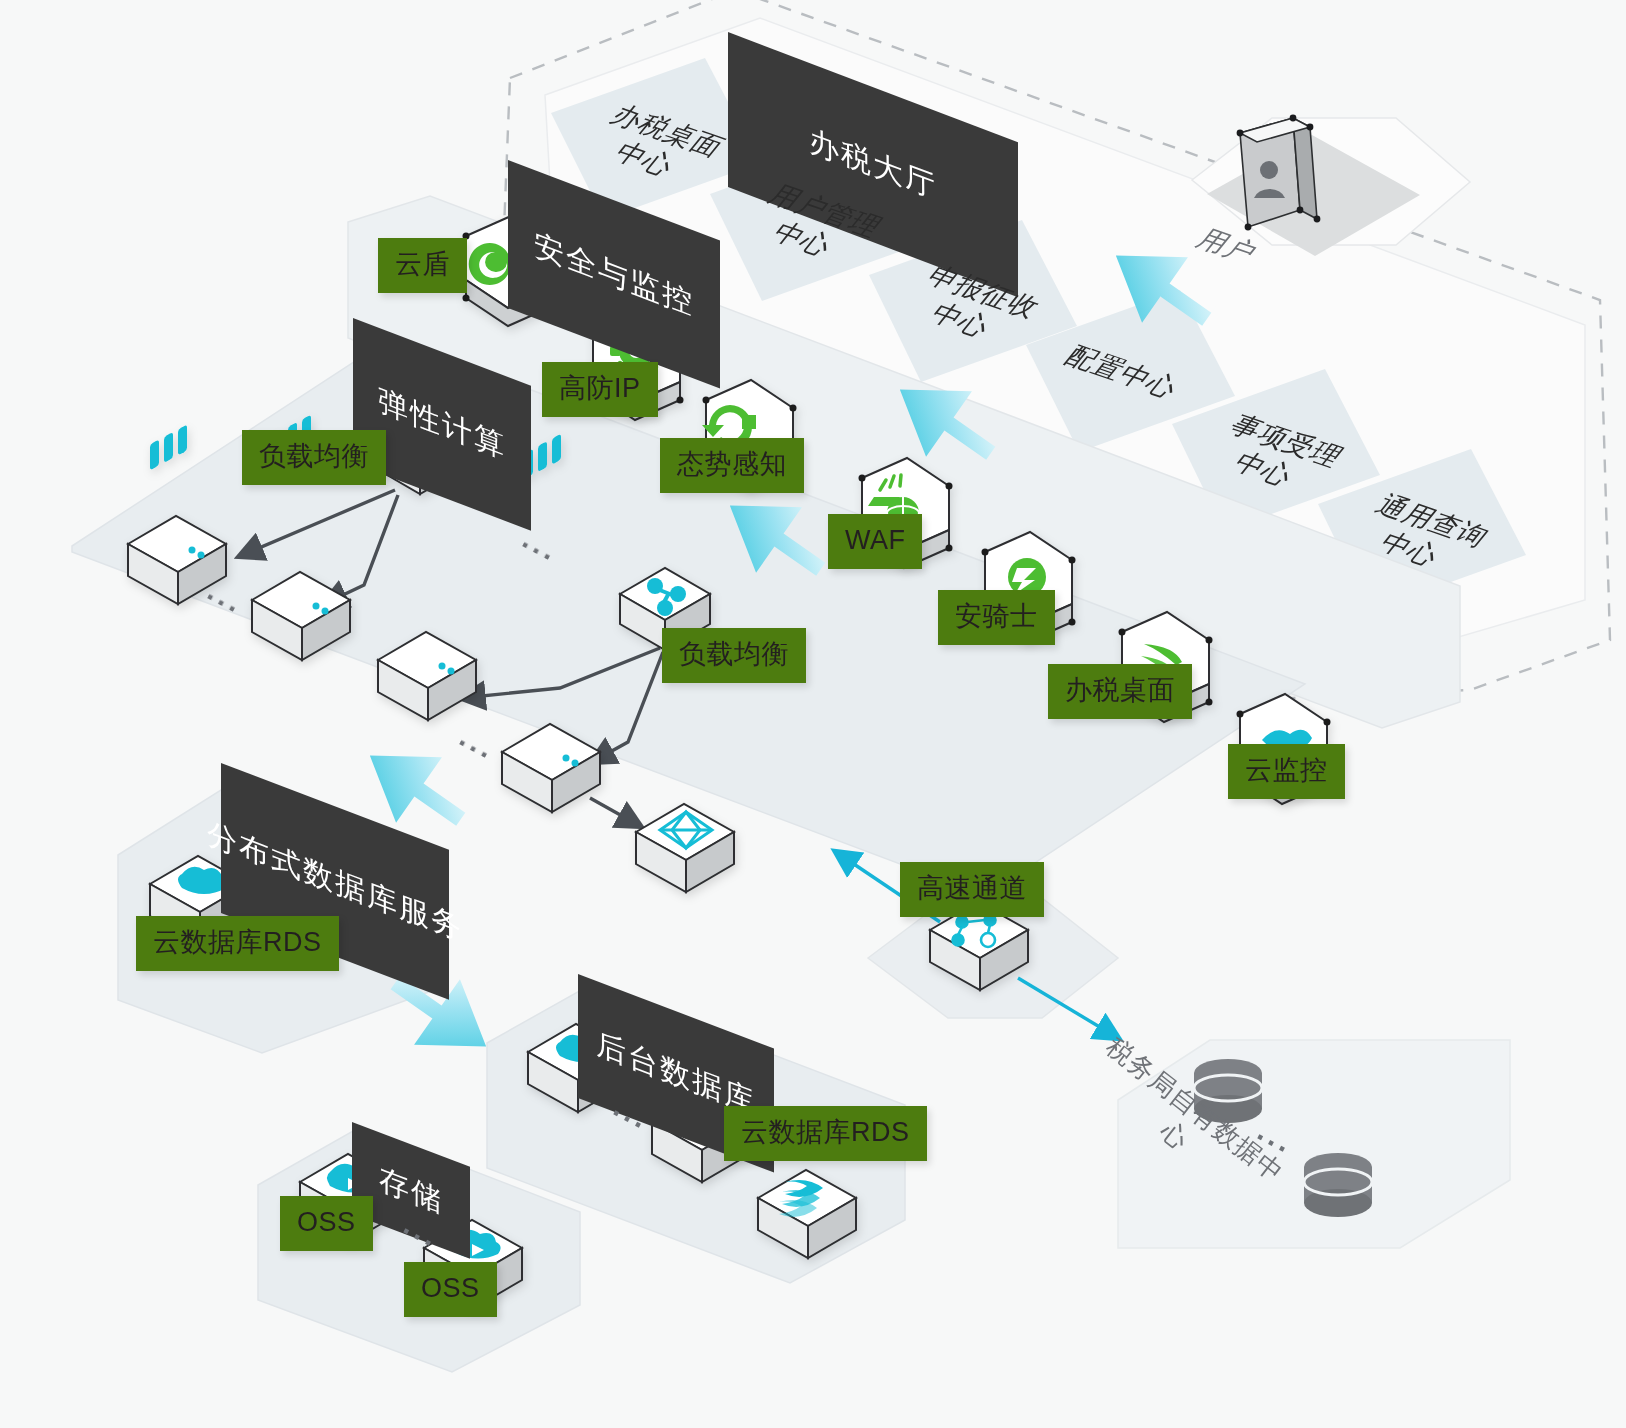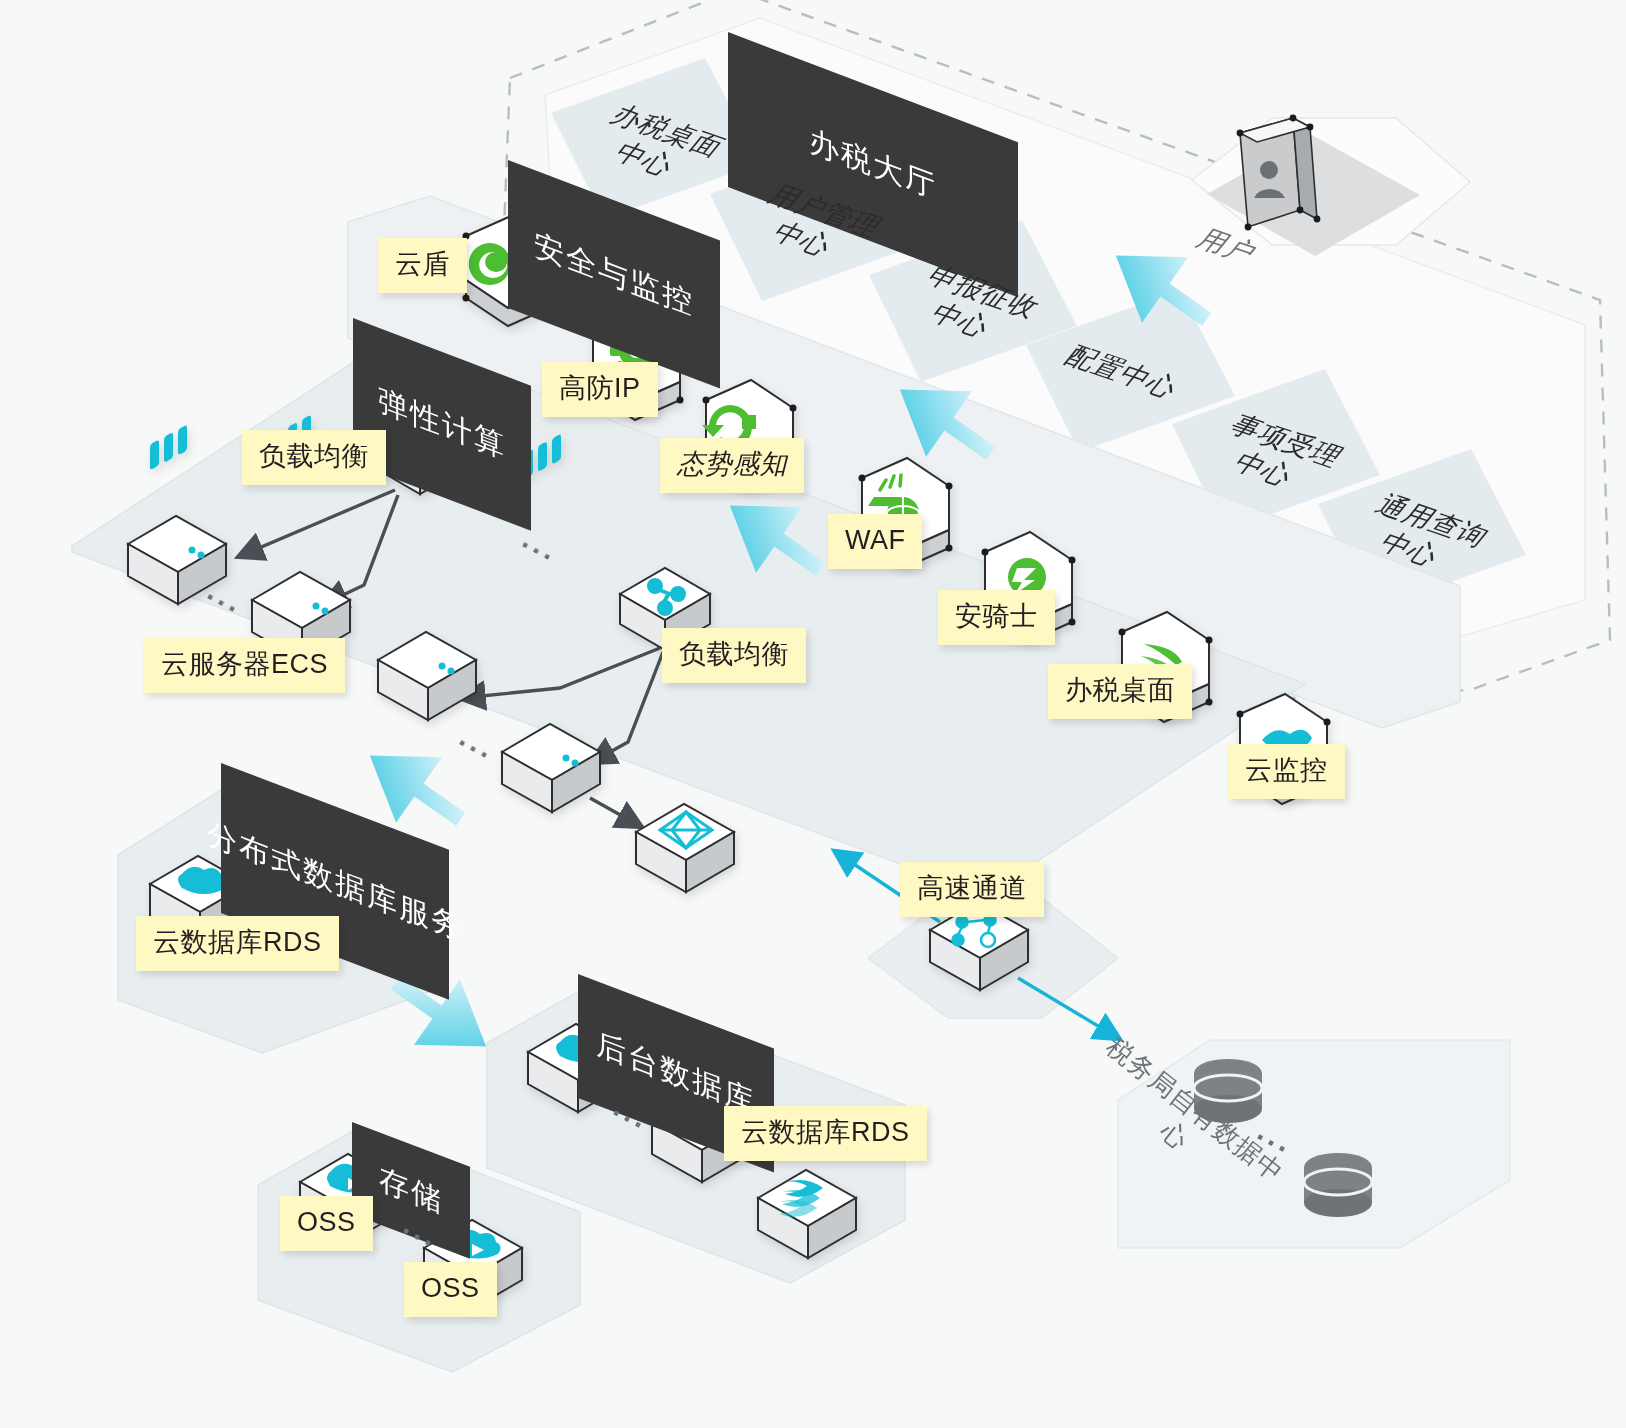--- a/index.html
+++ b/index.html
@@ -9,21 +9,21 @@
     font-family:"Liberation Sans","DejaVu Sans",sans-serif;
     overflow:hidden;
     position:relative;
   }
   #stage{position:absolute;inset:0;}
   svg.layer{position:absolute;left:0;top:0;width:1626px;height:1428px;overflow:visible;}
 
   
   .lbl{
     position:absolute;
-    background:#fef9c3;
+    background:#4d7c0f;
     color:#231f20;
     font-size:27px;
     line-height:1;
     padding:13px 17px 15px 17px;
     white-space:nowrap;
     box-shadow:3px 4px 7px rgba(0,0,0,.13);
     letter-spacing:.5px;
   }
 
   
@@ -492,28 +492,27 @@
 中心</div>
   <div class="isotext" style="left:1361px;top:502px;width:120px;transform:rotate(19deg) skewX(-20deg);">通用查询
 中心</div>
 
   <div class="isotext grey" style="left:1172px;top:230px;width:110px;color:#6f7277;transform:rotate(19deg) skewX(-20deg);">用户</div>
 
   <div class="isotext grey" style="left:1065px;top:1090px;width:240px;color:#6f7277;font-size:26px;transform:rotate(38deg);">税务局自有数据中心</div>
 
   <div class="lbl" style="left:378px;top:238px;">云盾</div>
   <div class="lbl" style="left:542px;top:362px;">高防IP</div>
-  <div class="lbl" style="left:660px;top:438px;font-style:italic;">态势感知</div>
+  <div class="lbl" style="left:660px;top:438px;">态势感知</div>
   <div class="lbl" style="left:828px;top:514px;">WAF</div>
   <div class="lbl" style="left:938px;top:590px;">安骑士</div>
   <div class="lbl" style="left:1048px;top:664px;">办税桌面</div>
   <div class="lbl" style="left:1228px;top:744px;font-family:Liberation Serif, serif;">云监控</div>
 
   <div class="lbl" style="left:242px;top:430px;">负载均衡</div>
-  <div class="lbl" style="left:144px;top:638px;">云服务器ECS</div>
   <div class="lbl" style="left:662px;top:628px;">负载均衡</div>
 
   <div class="lbl" style="left:136px;top:916px;">云数据库RDS</div>
 
   <div class="lbl" style="left:724px;top:1106px;">云数据库RDS</div>
 
   <div class="lbl" style="left:280px;top:1196px;">OSS</div>
   <div class="lbl" style="left:404px;top:1262px;">OSS</div>
 
   <div class="lbl" style="left:900px;top:862px;">高速通道</div>

